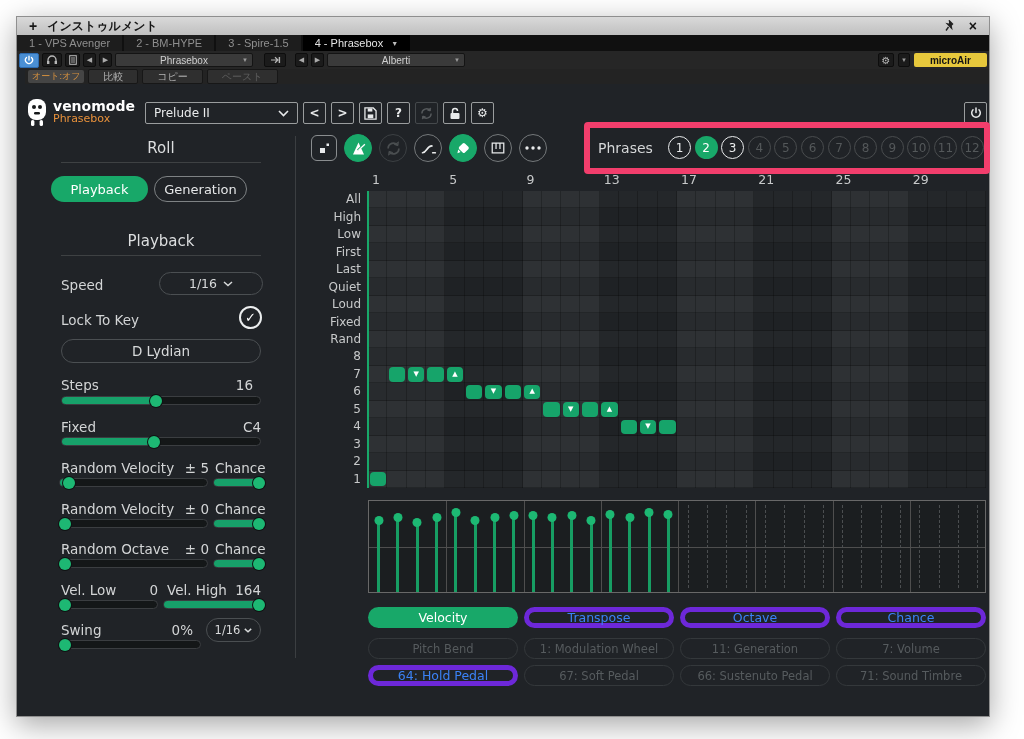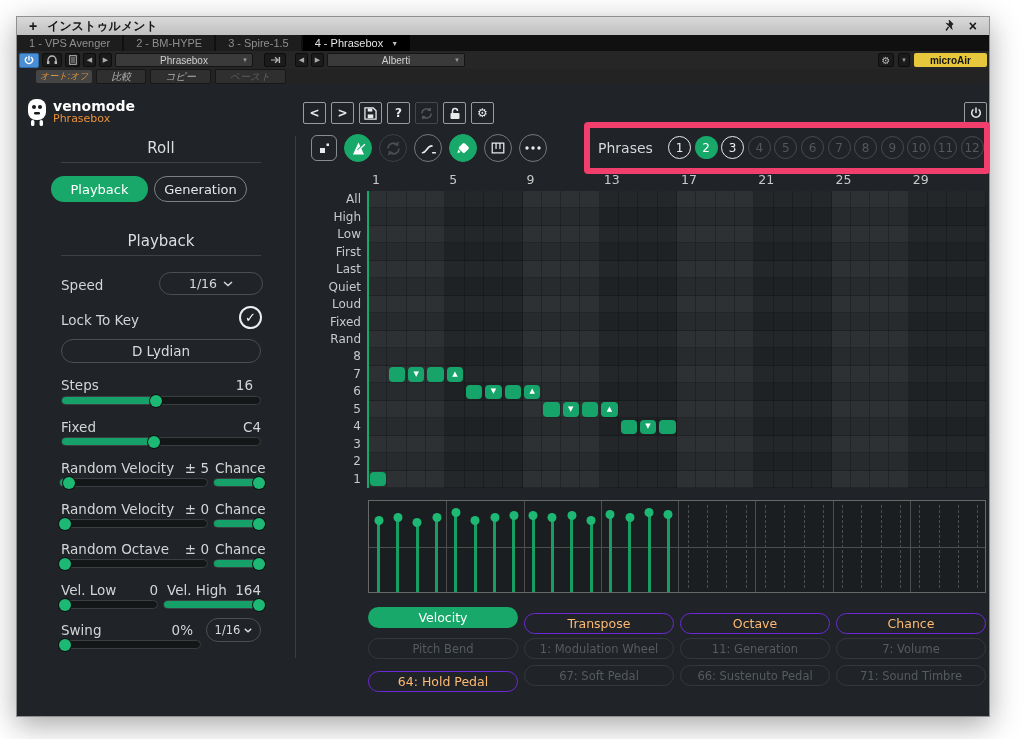--- a/index.html
+++ b/index.html
@@ -16,22 +16,22 @@
   .tb-right{margin-left:auto;display:flex;align-items:center;gap:14px;padding-right:12px;}
   
   .tabbar{position:absolute;left:0;top:18px;right:0;height:16px;background:#101010;display:flex;}
   .dtab{height:100%;display:flex;align-items:center;padding:0 12px;background:#1d1d1d;
         color:#8f8f8f;font-size:11px;margin-right:2px;white-space:nowrap;}
   .dtab.active{background:#000;color:#e4e4e4;}
   .dtab .caret{font-size:7px;margin-left:8px;color:#bdbdbd;}
   
   .toolbar1{position:absolute;left:0;top:34px;right:0;height:18px;background:#262626;
             display:flex;align-items:center;gap:3px;padding:0 2px;box-sizing:border-box;}
-  .toolbar2{position:absolute;left:16px;top:52px;right:0;height:15px;background:#232323;
-            display:flex;align-items:center;gap:4px;padding:0 3px;box-sizing:border-box;font-style:italic;}
+  .toolbar2{position:absolute;left:8px;top:52px;right:0;height:15px;background:#232323;
+            display:flex;align-items:center;gap:4px;padding:0 3px;box-sizing:border-box;}
   .tbtn{height:14px;display:flex;align-items:center;justify-content:center;background:#1b1b1b;
         border:1px solid #0d0d0d;border-radius:2px;color:#b8b8b8;font-size:9px;box-sizing:border-box;}
   .tbtn.blue{background:#4a8fd4;border-color:#2d6bb0;width:20px;height:15px;}
   .tfield{height:14px;background:#3a3a3a;border:1px solid #141414;border-radius:2px;color:#cfcfcf;
           font-size:10px;display:flex;align-items:center;justify-content:center;position:relative;box-sizing:border-box;}
   .tfield .fcaret{position:absolute;right:4px;font-size:6px;color:#9a9a9a;}
   .jbtn{height:13px;padding:0 14px;background:#2f2f2f;border:1px solid #171717;border-radius:2px;
         color:#b5b5b5;font-size:10px;display:flex;align-items:center;}
   .jbtn.dim{color:#5d5d5d;}
   .auto{height:13px;padding:0 4px;background:#454545;border-radius:2px;color:#d8923e;
@@ -98,21 +98,21 @@
   .lane .vl{position:absolute;top:0;bottom:0;width:1px;background:#4e4e4e;}
   .lane .mid{position:absolute;left:0;right:0;top:50%;height:1px;background:#4e4e4e;}
   .lane .dash{position:absolute;top:4px;bottom:4px;width:0;border-left:1.5px dashed #4b4e50;}
   .lane .stem{position:absolute;width:3px;background:#179e63;bottom:0;}
   .lane .stem::after{content:"";position:absolute;top:-4px;left:50%;transform:translateX(-50%);
         width:9px;height:9px;border-radius:50%;background:#1db873;}
   
   .ptab{position:absolute;height:21px;border-radius:11px;display:flex;align-items:center;
         justify-content:center;font-size:12.5px;box-sizing:border-box;}
   .ptab.active{background:#18a869;color:#fff;}
-  .ptab.enabled{border:1px solid #6d28d9;color:#fdba74;margin-top:6px;}
+  .ptab.enabled{border:5px solid #6d28d9;color:#3b82f6;}
   .ptab.dim{border:1px solid #34383b;color:#565b5e;font-size:11.5px;}
   
   .statusbar{position:absolute;left:0;right:0;bottom:0;height:22px;background:#0b0c0c;
              display:flex;align-items:center;padding-left:14px;color:#e3e4e5;font-size:12.5px;
              font-family:"DejaVu Sans",sans-serif;}
 </style>
 </head>
 <body>
 
 <div class="stage">
@@ -193,20 +193,26 @@
         <rect x="3" y="1" width="18" height="21" rx="8" fill="#fff"></rect>
         <circle cx="9" cy="9" r="2" fill="#17191b"></circle>
         <circle cx="15" cy="9" r="2" fill="#17191b"></circle>
         <rect x="9" y="14" width="6" height="2.6" rx="1.3" fill="#17191b"></rect>
         <rect x="6" y="22" width="3.4" height="6" rx="1.6" fill="#fff"></rect>
         <rect x="14.6" y="22" width="3.4" height="6" rx="1.6" fill="#fff"></rect>
       </svg>
       <div class="abs" style="left:36px;top:15px;">
         <div class="brand-name">venomode</div>
         <div class="brand-product">Phrasebox</div>
+      </div>
+      <div class="preset-box" style="left:128px;top:18px;width:153px;height:22px;">
+        <span>Prelude II</span>
+        <svg style="position:absolute;right:8px;" width="11" height="7" viewBox="0 0 11 7">
+            <path d="M1 1 L5.5 5.5 L10 1" stroke="#e8eaeb" stroke-width="1.6" fill="none"></path>
+          </svg>
       </div>
       <div class="abs" style="left:286px;top:18px;display:flex;gap:5px;" id="header-btns">
         <div class="hbtn">&lt;</div>
         <div class="hbtn">&gt;</div>
         <div class="hbtn">
           <svg width="13" height="13" viewBox="0 0 14 14">
               <path d="M1 1 h9 l3 3 v9 h-12 Z" fill="none" stroke="#e8eaeb" stroke-width="1.4"></path>
               <rect x="4" y="8" width="6" height="4" fill="#e8eaeb"></rect>
               <rect x="4" y="1.5" width="5" height="3.4" fill="#e8eaeb"></rect>
             </svg>

